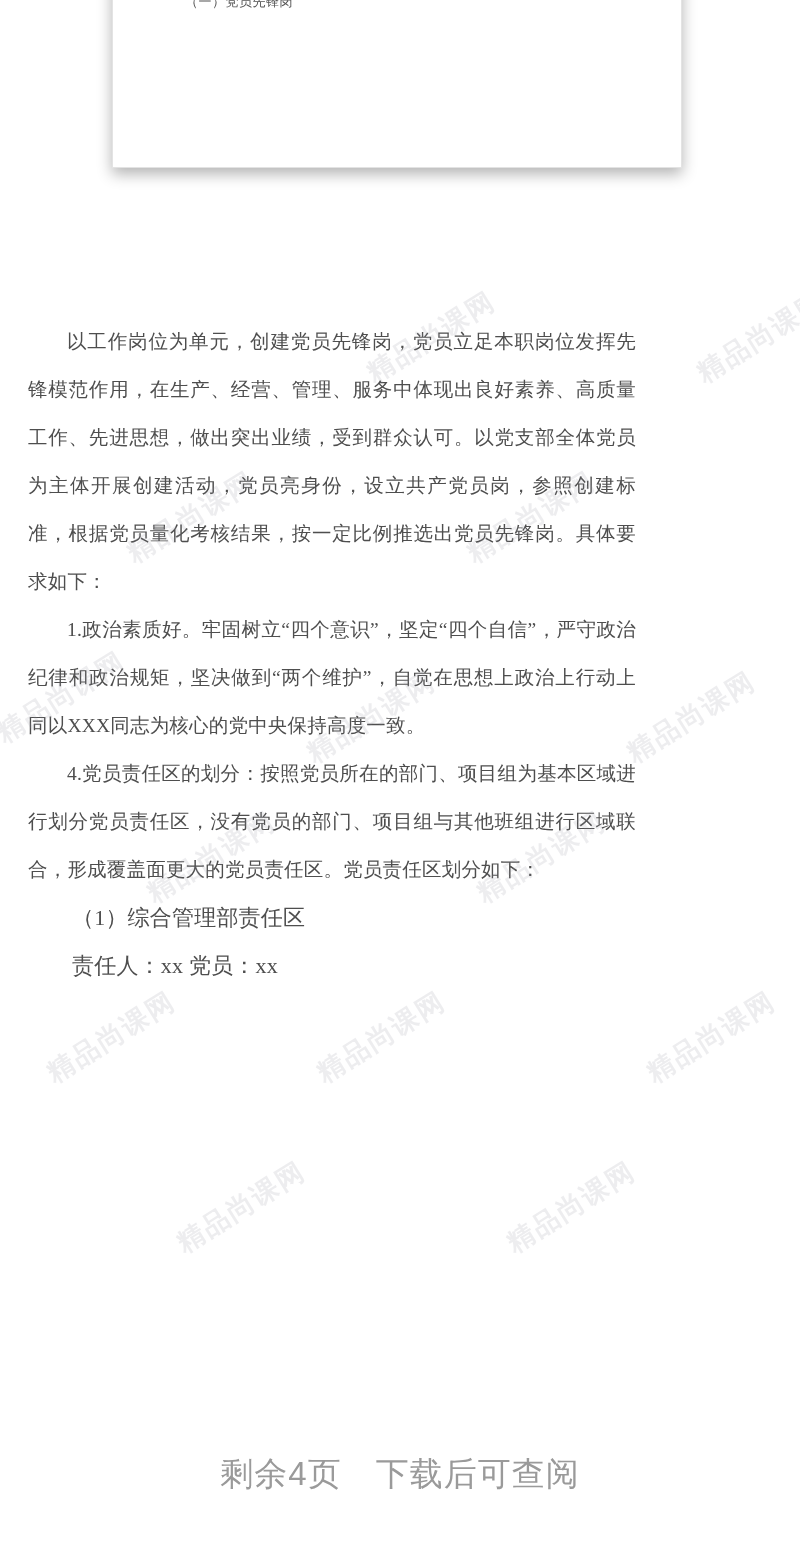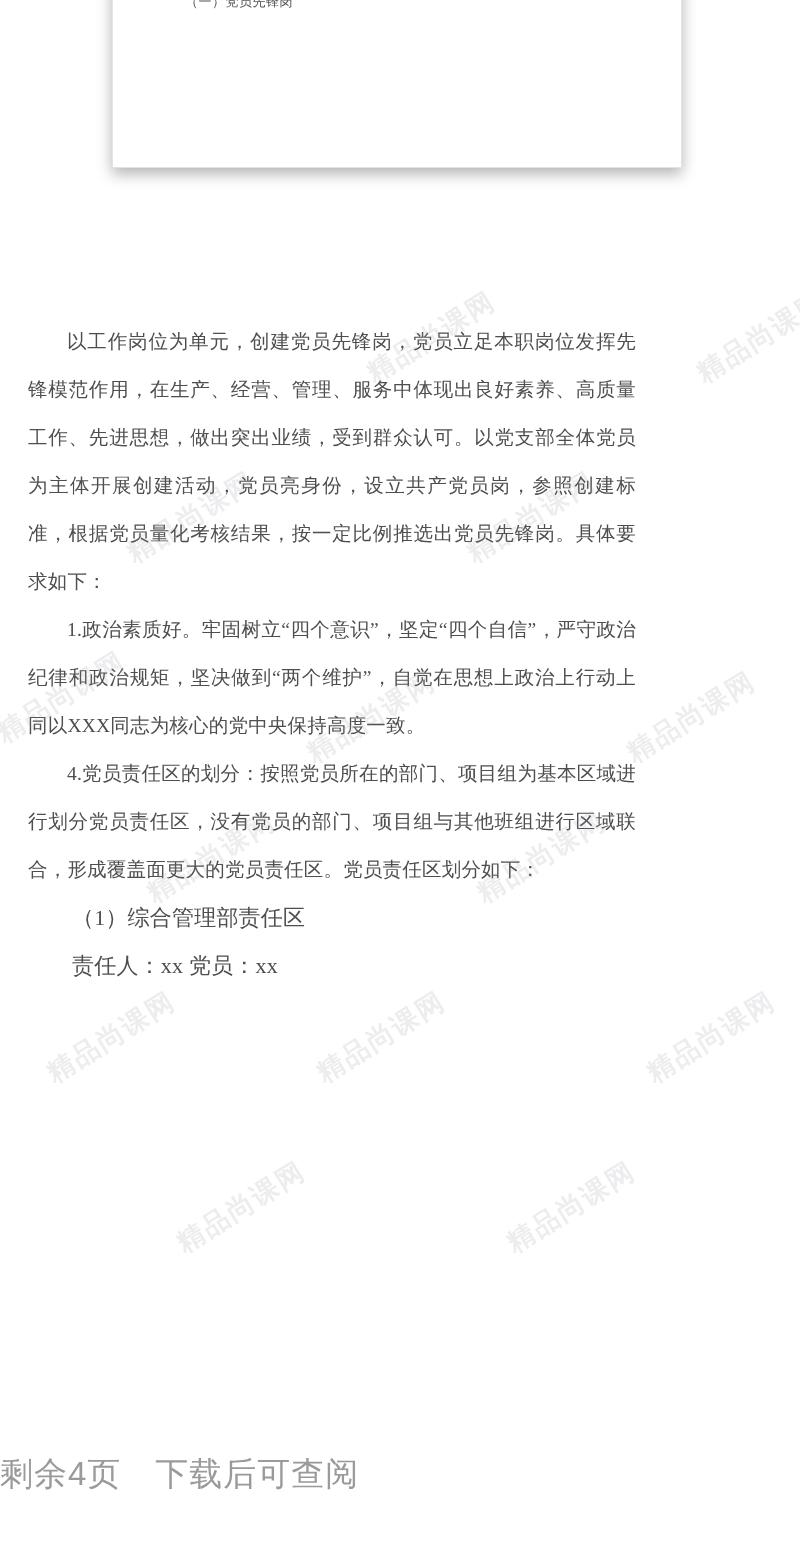--- a/index.html
+++ b/index.html
@@ -104,21 +104,21 @@
     white-space: nowrap;
     letter-spacing: 2px;
   }
 
   
   #footer-note {
     position: absolute;
     left: 0;
     top: 1452px;
     width: 800px;
-    text-align: left;
+    text-align: center;
     font-family: "Liberation Sans", "DejaVu Sans", sans-serif;
     font-size: 33px;
     color: #9a9a9a;
     letter-spacing: 1px;
     white-space: pre;
   }
 </style>
 </head>
 <body>
 

